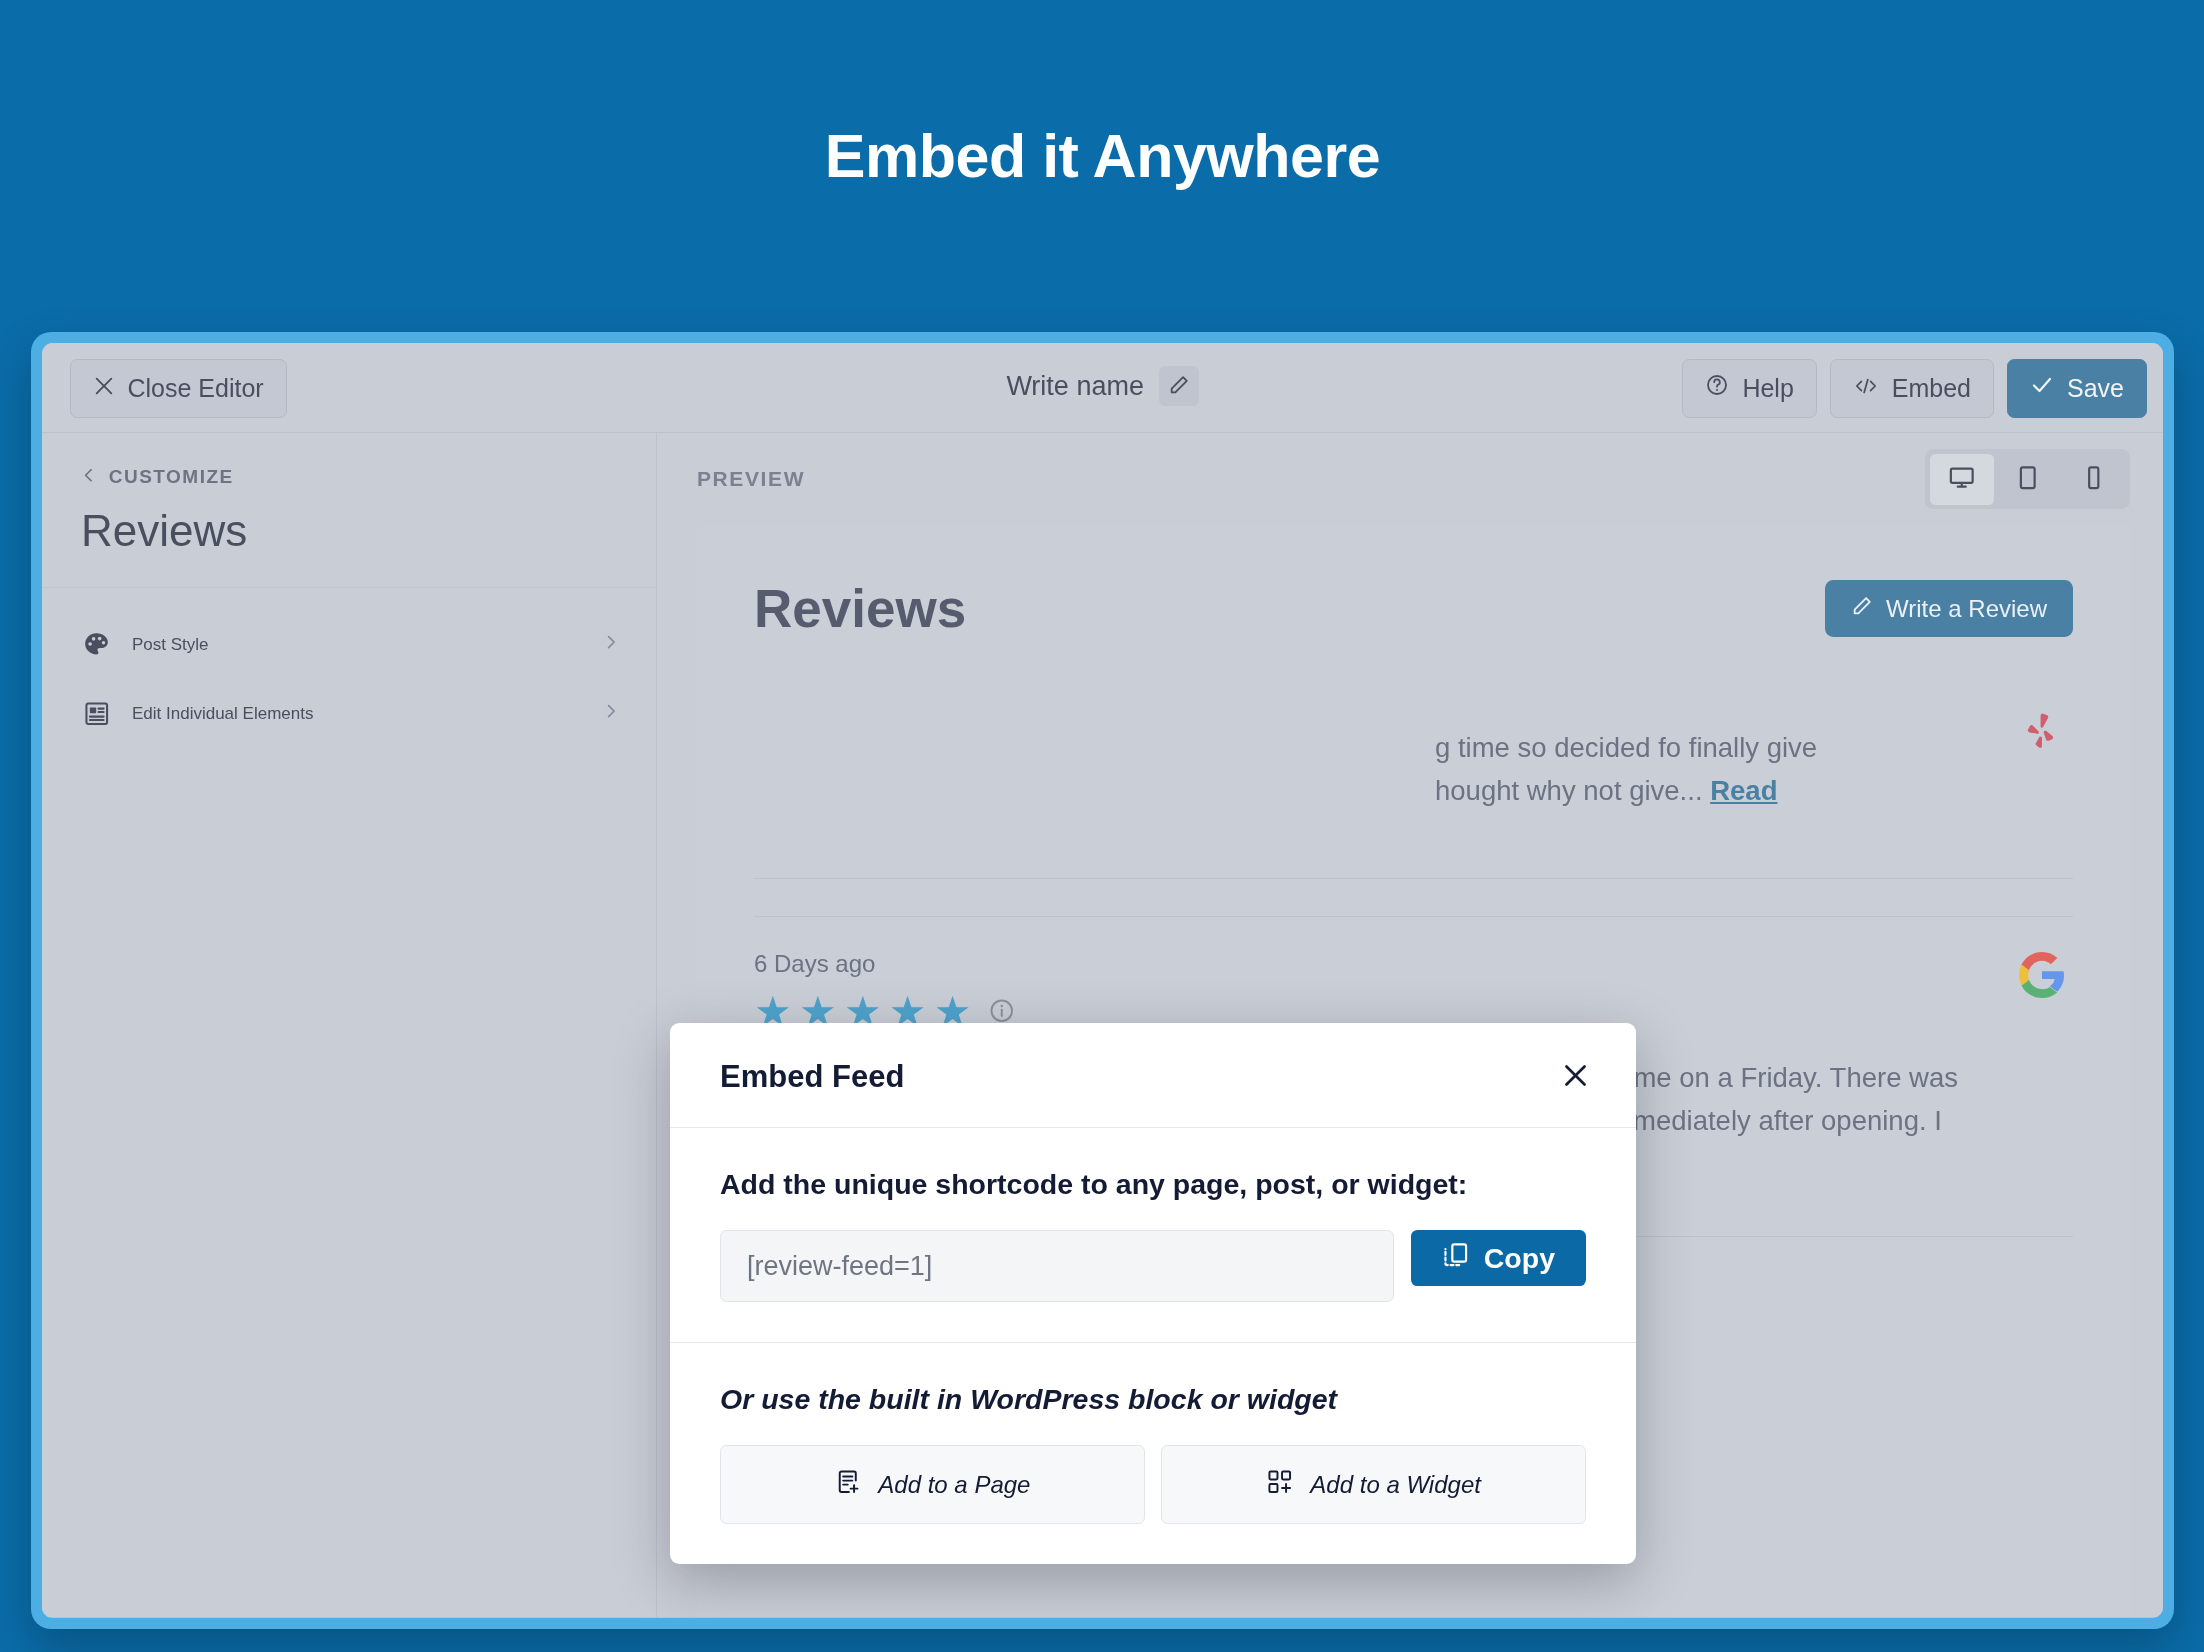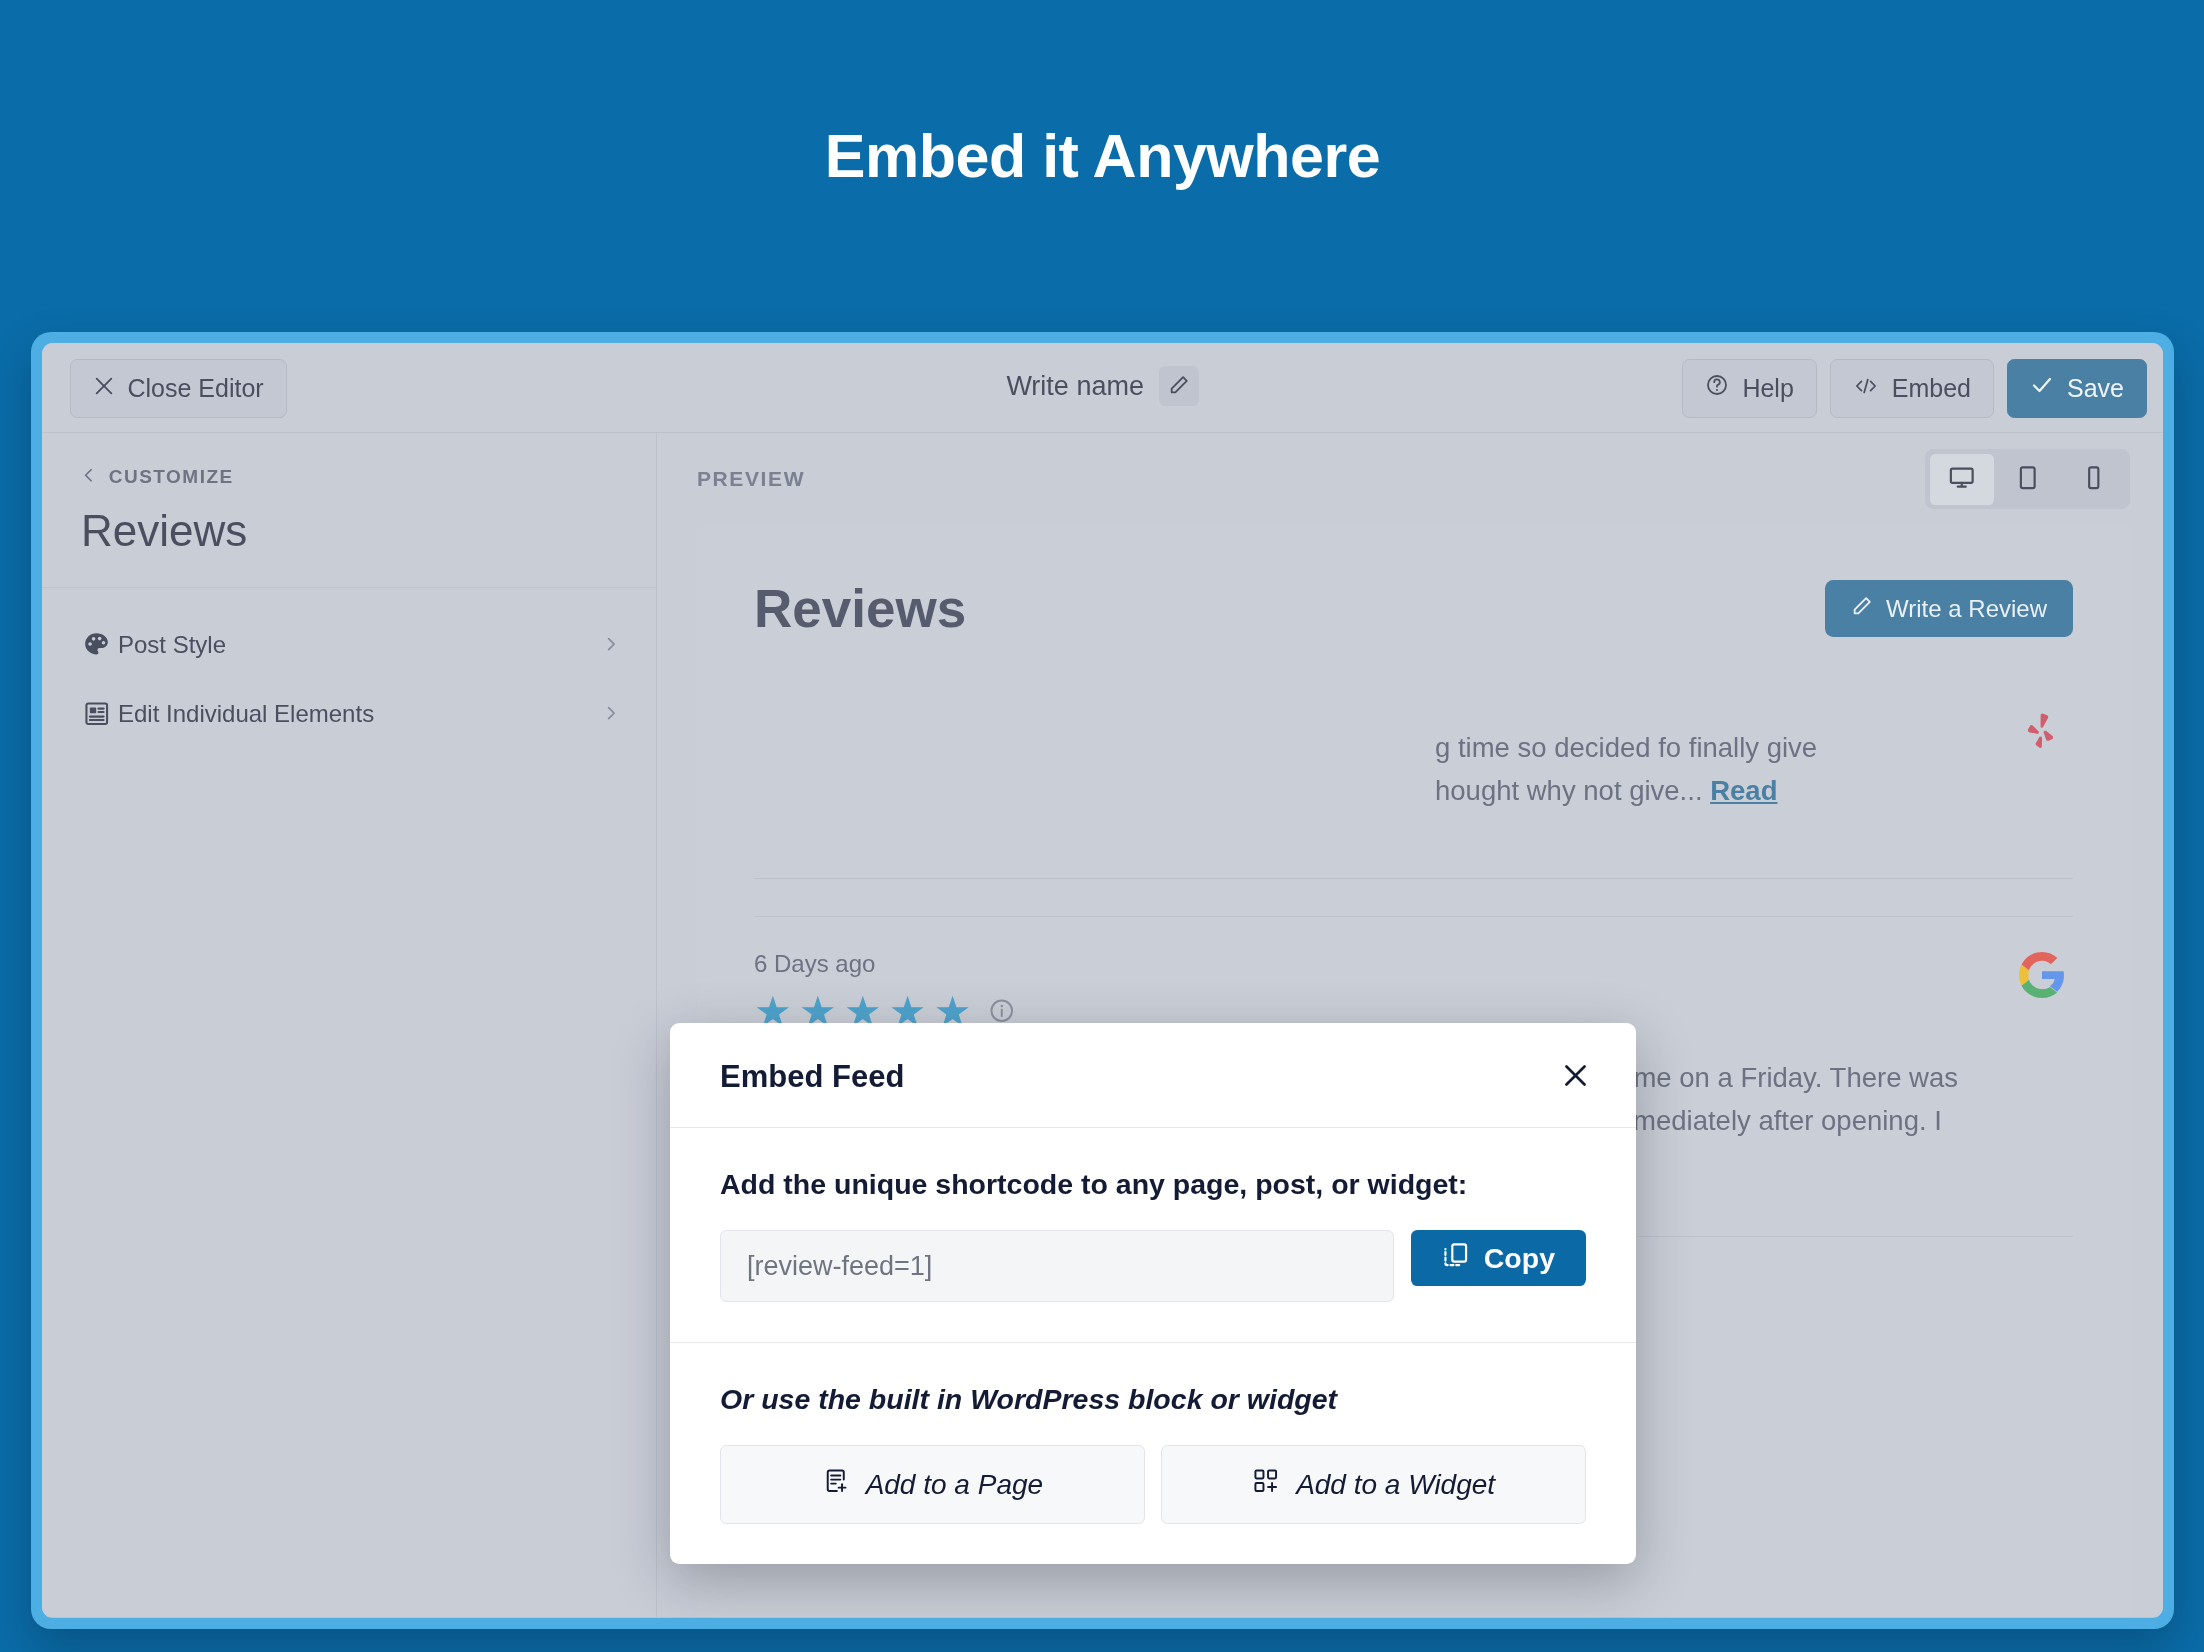--- a/index.html
+++ b/index.html
@@ -138,24 +138,24 @@
     margin-top: 18.4px;
     font-size: 44px;
     color: #4A4F60;
     font-weight: normal;
   }
   .nav-list { padding-top: 22px; }
   .nav-item {
     display: flex;
     align-items: center;
     padding: 19px 37px 19px 39px;
-    gap: 6px;
+    gap: 20px;
     cursor: pointer;
     color: #4A4F60;
-    font-size: 24px;
+    font-size: 17px;
   }
   .nav-item .label { flex: 1; }
   .nav-icon { width: 31px; height: 31px; display:flex; align-items:center; justify-content:center;}
 
   
   .preview-pane {
     flex: 1;
     background: #C9CDD6;
     position: relative;
   }
@@ -324,21 +324,21 @@
   .wp-btn {
     flex: 1;
     display: inline-flex;
     align-items: center;
     justify-content: center;
     gap: 16.5px;
     background: #F7F8F9;
     border: 0.9px solid #E2E4E9;
     border-radius: 6.4px;
     height: 79px;
-    font-size: 28px;
+    font-size: 24px;
     color: #141B34;
     cursor: pointer;
   }
 </style>
 </head>
 <body>
 
 <div class="hero-title">Embed it Anywhere</div>
 
 <div class="app-frame">

